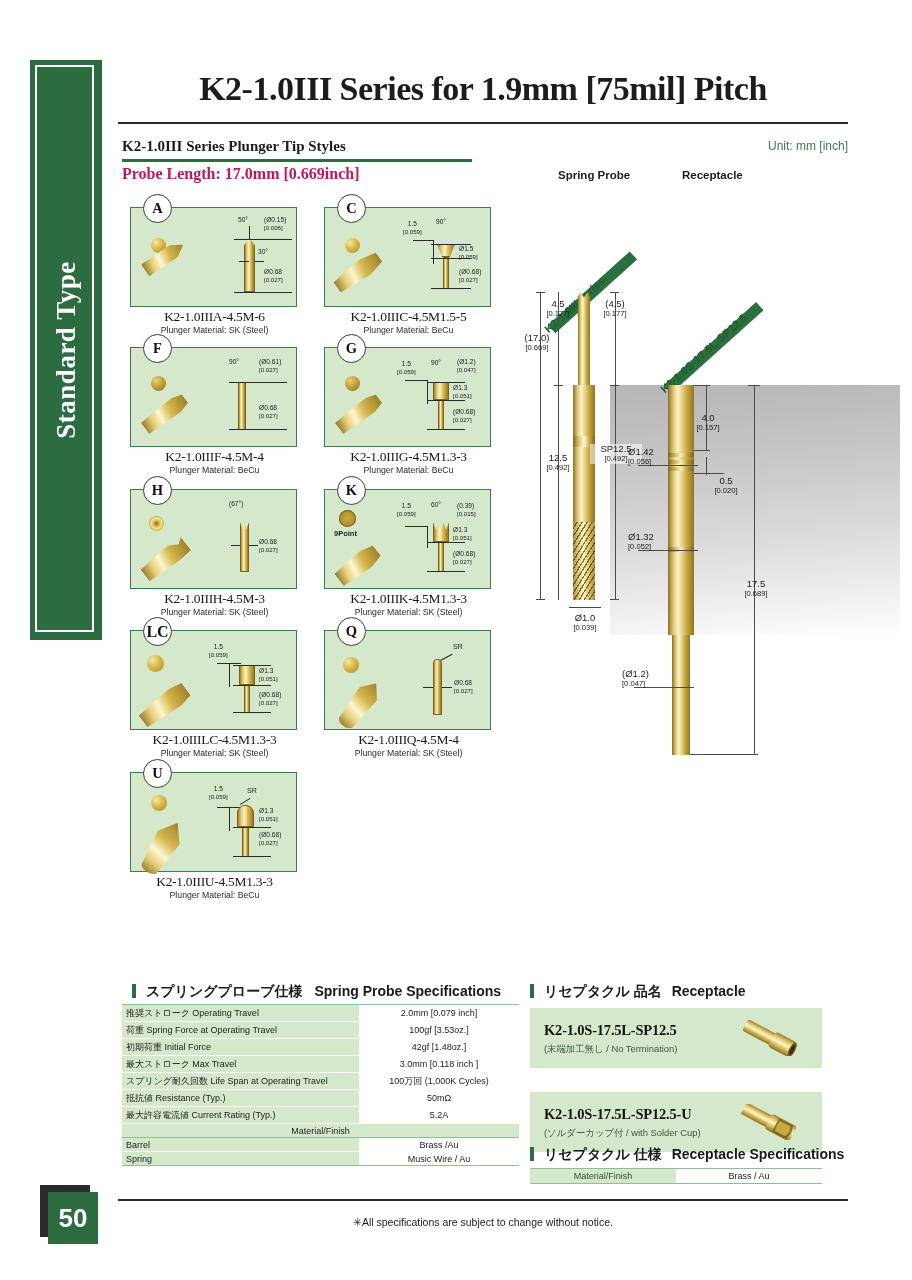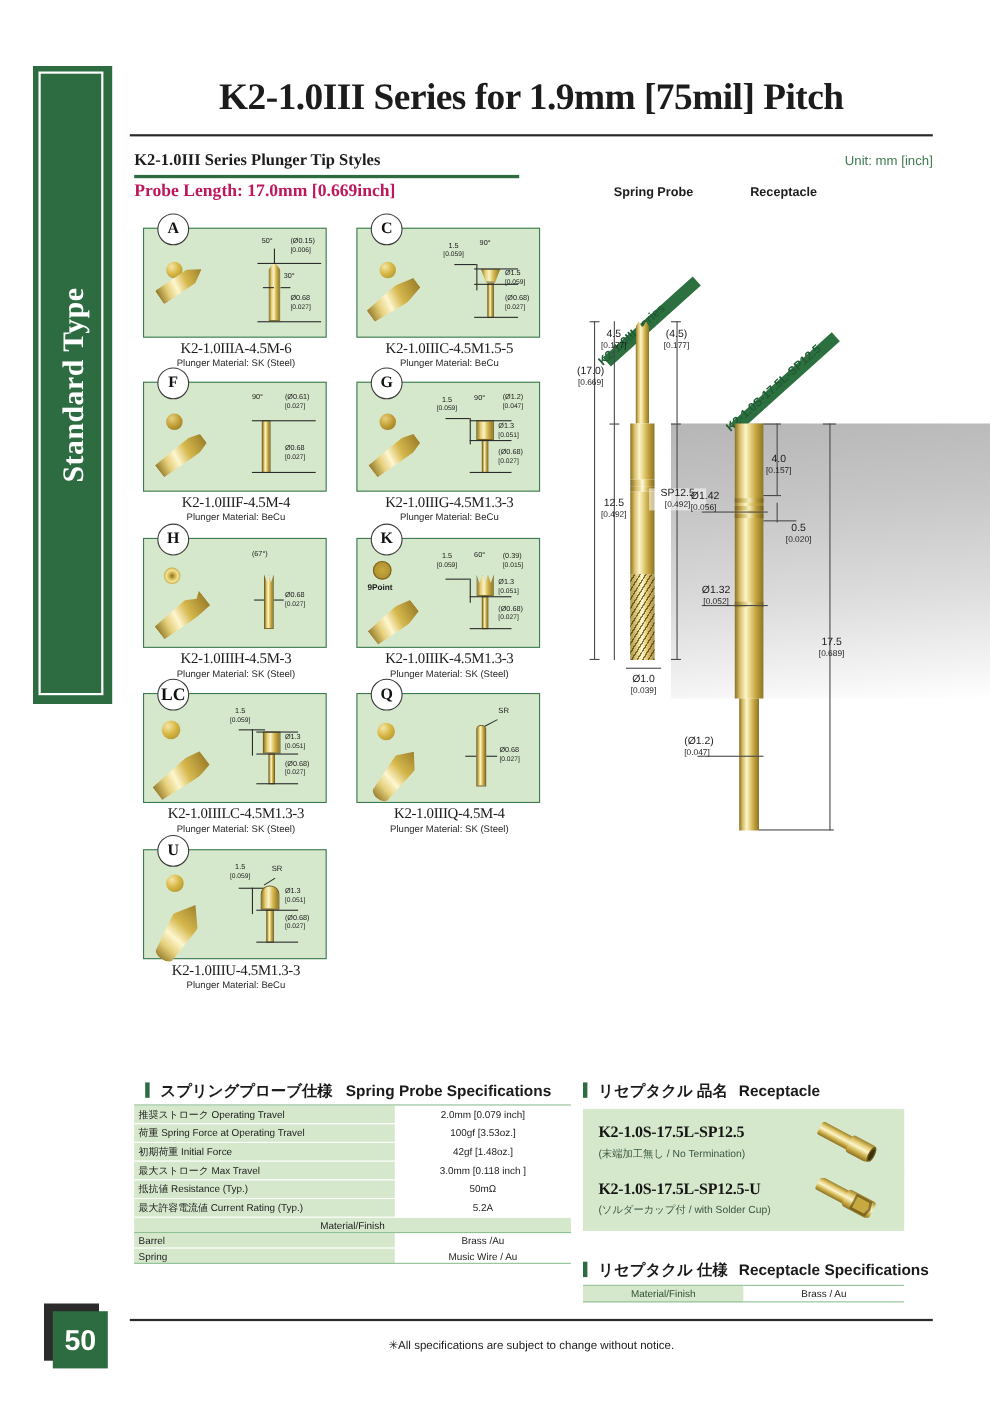--- a/index.html
+++ b/index.html
@@ -657,21 +657,21 @@
     <div class="sub">[0.020]</div>
   </div>
 
   <div class="dl-h" style="left:128px; top:270px; width:60px;"></div>
   <div class="dim-d" style="left:118px; top:252px; width:46px; text-align:left;">
     <div>Ø1.42</div>
     <div class="sub">[0.056]</div>
   </div>
 
   <div class="dl-h" style="left:128px; top:355px; width:60px;"></div>
-  <div class="dim-d" style="left:118px; top:337px; width:46px; text-align:center;">
+  <div class="dim-d" style="left:118px; top:337px; width:46px; text-align:left;">
     <div>Ø1.32</div>
     <div class="sub">[0.052]</div>
   </div>
 
   <div class="dl-h" style="left:124px; top:492px; width:60px;"></div>
   <div class="dim-d" style="left:112px; top:474px; width:46px; text-align:left;">
     <div>(Ø1.2)</div>
     <div class="sub">[0.047]</div>
   </div>
 
@@ -699,20 +699,24 @@
     <td class="lbl">荷重  Spring Force at Operating Travel</td>
     <td class="val">100gf [3.53oz.]</td>
   </tr>
   <tr>
     <td class="lbl">初期荷重  Initial Force</td>
     <td class="val">42gf [1.48oz.]</td>
   </tr>
   <tr>
     <td class="lbl">最大ストローク  Max Travel</td>
     <td class="val">3.0mm [0.118 inch ]</td>
+  </tr>
+  <tr>
+    <td class="lbl">スプリング耐久回数 Life Span at Operating Travel</td>
+    <td class="val">100万回 (1,000K Cycles)</td>
   </tr>
   <tr>
     <td class="lbl">抵抗値  Resistance (Typ.)</td>
     <td class="val">50mΩ</td>
   </tr>
   <tr>
     <td class="lbl">最大許容電流値  Current Rating (Typ.)</td>
     <td class="val">5.2A</td>
   </tr>
   <tr class="mfrow">
@@ -751,21 +755,21 @@
       <g transform="rotate(28 31 18)">
         <rect x="4" y="11" width="32" height="13" rx="2" fill="url(#gA)"></rect>
         <rect x="34" y="9" width="24" height="17" rx="3" fill="url(#gA)"></rect>
         <ellipse cx="57" cy="17.5" rx="3" ry="8" fill="#6e5a1c"></ellipse>
         <ellipse cx="57" cy="17.5" rx="1.8" ry="5.6" fill="#3c3010"></ellipse>
       </g>
     </svg>
   </div>
 </div>
 
-<div class="rec-panel" style="left:530px; top:1059px;">
+<div class="rec-panel" style="left:530px; top:1092px;">
   <div class="rec-name">K2-1.0S-17.5L-SP12.5-U</div>
   <div class="rec-sub">(ソルダーカップ付 / with Solder Cup)</div>
   <div class="rec-pin">
     <svg width="62" height="36" viewBox="0 0 62 36">
       <defs>
         <linearGradient id="gB" x1="0" y1="0" x2="0" y2="1">
           <stop offset="0%" stop-color="#9c8028"></stop>
             <stop offset="25%" stop-color="#e3cb72"></stop>
           <stop offset="48%" stop-color="#fcf5cc"></stop>
             <stop offset="75%" stop-color="#cdae45"></stop>

